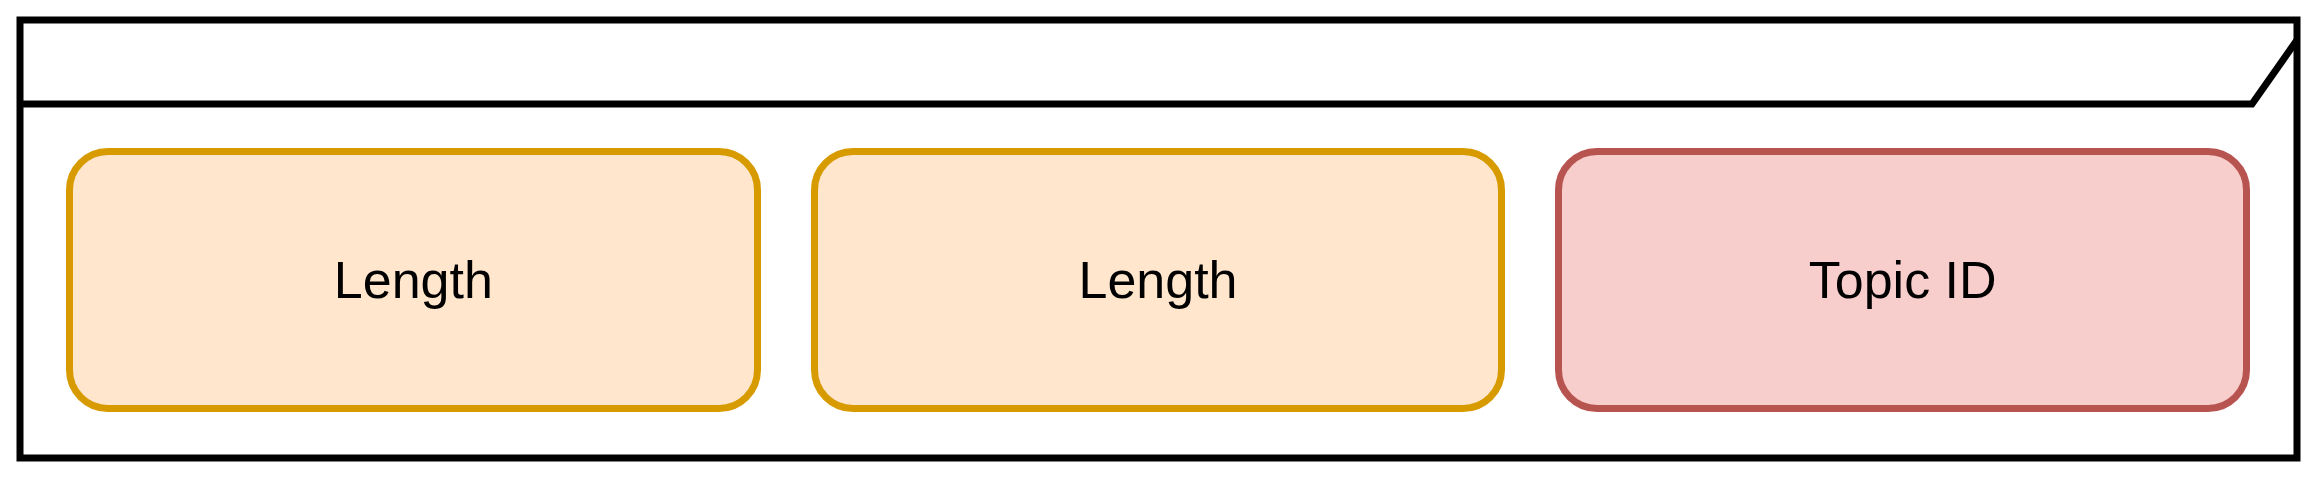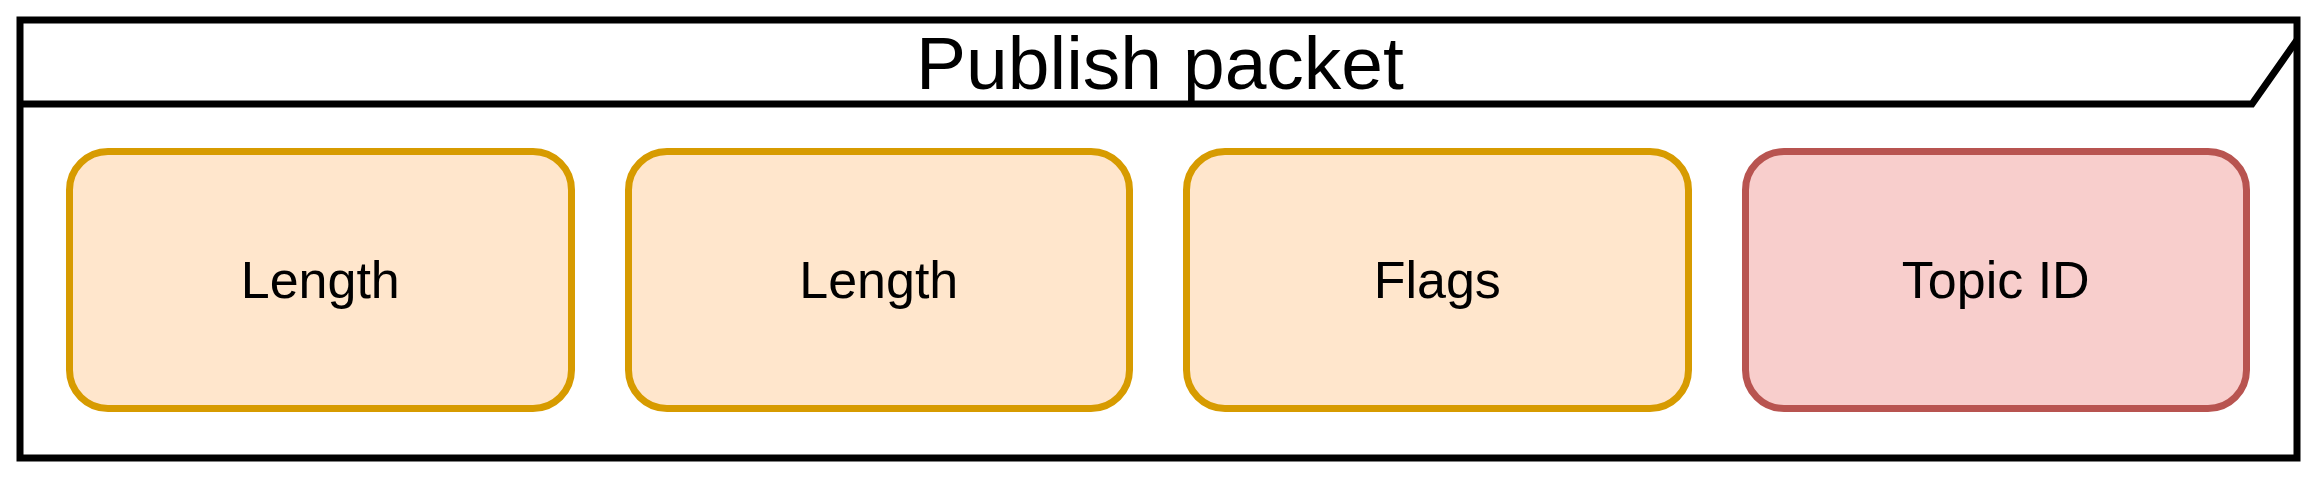--- a/index.html
+++ b/index.html
@@ -75,30 +75,26 @@
 </head>
 <body>
 
 <div class="diagram">
 
   <svg class="outline-svg" viewBox="0 0 2320 480" aria-hidden="true">
     <path d="M 20 20 H 2297 V 458 H 20 Z"></path>
     <path d="M 20 104 H 2252 L 2297 40"></path>
   </svg>
 
-  <div class="title-band">Publish packet</div>
 
   <div class="fields-row">
     <div class="field-box orange">
       <span>Length</span>
     </div>
     <div class="field-box orange">
       <span>Length</span>
-    </div>
-    <div class="field-box orange">
-      <span>Flags</span>
     </div>
     <div class="field-box red">
       <span>Topic ID</span>
     </div>
   </div>
 
 </div>
 
 </body></html>

